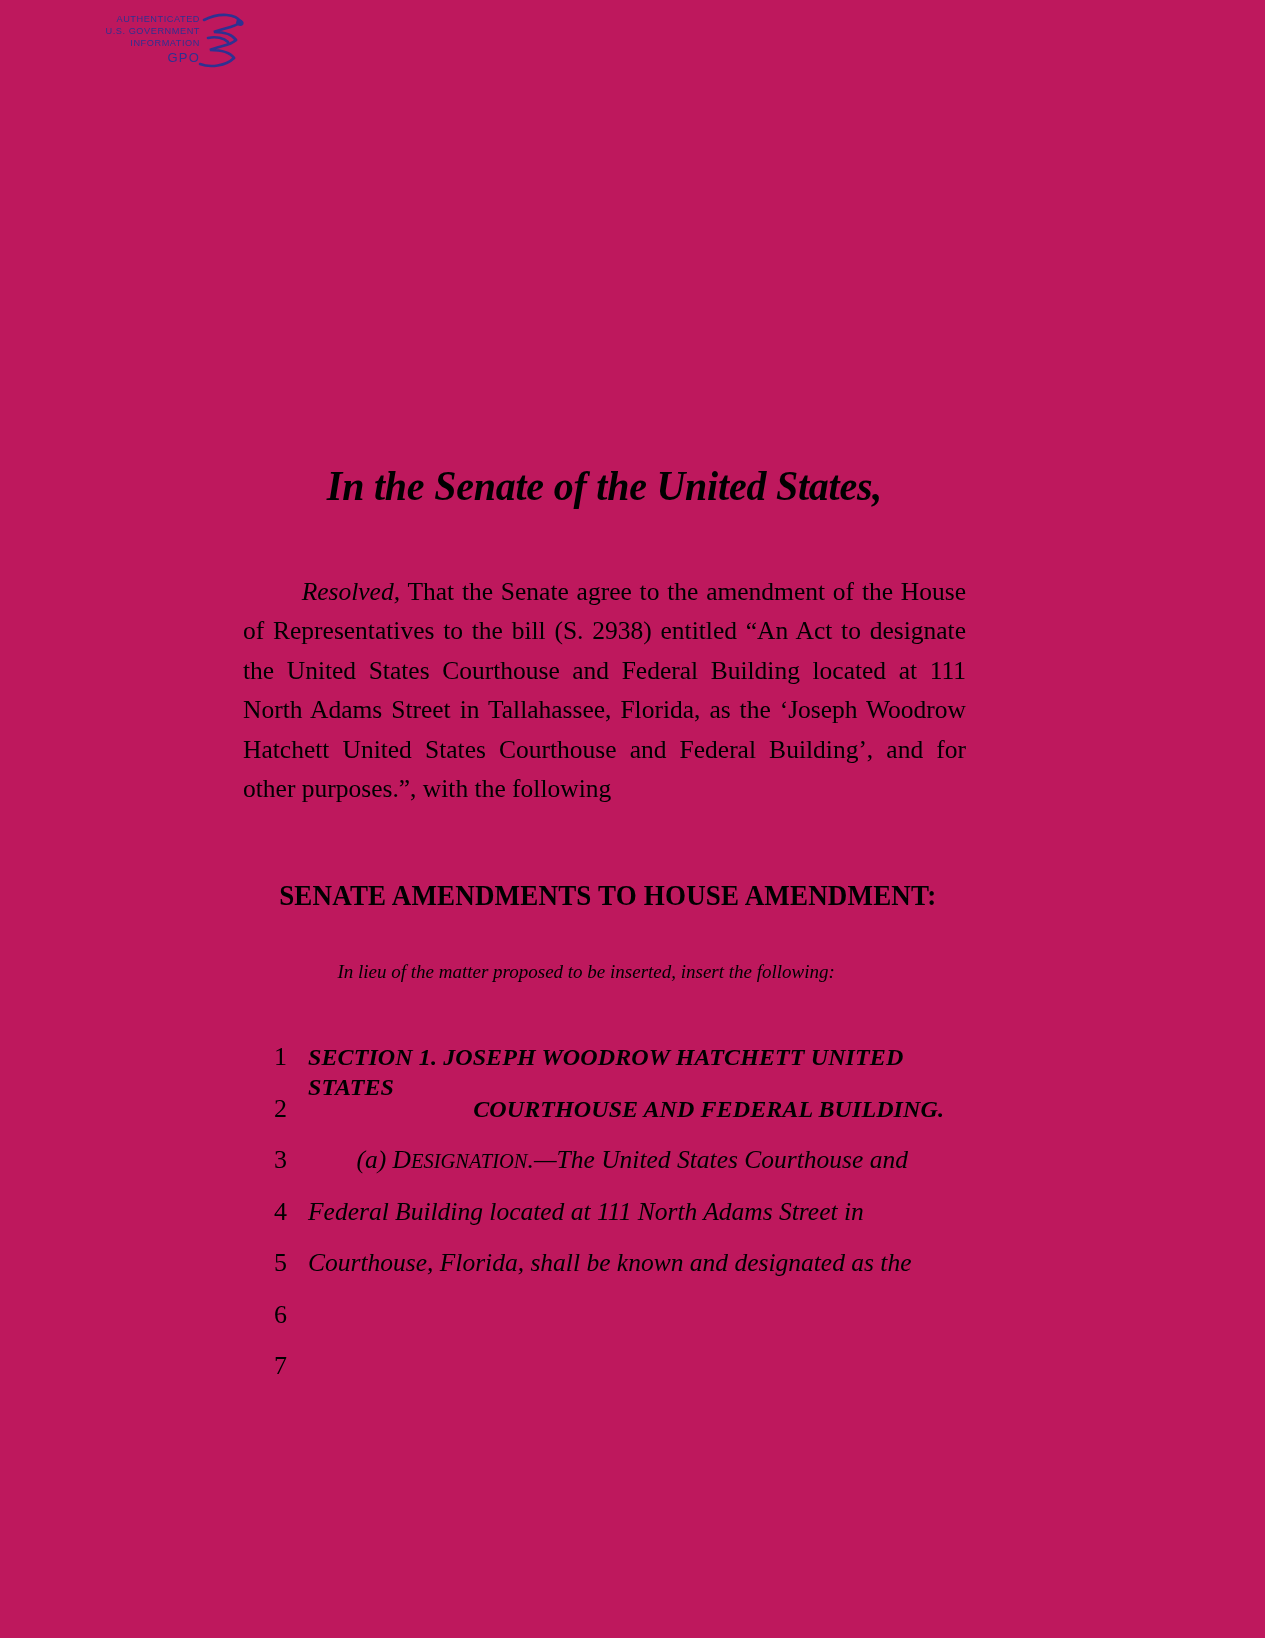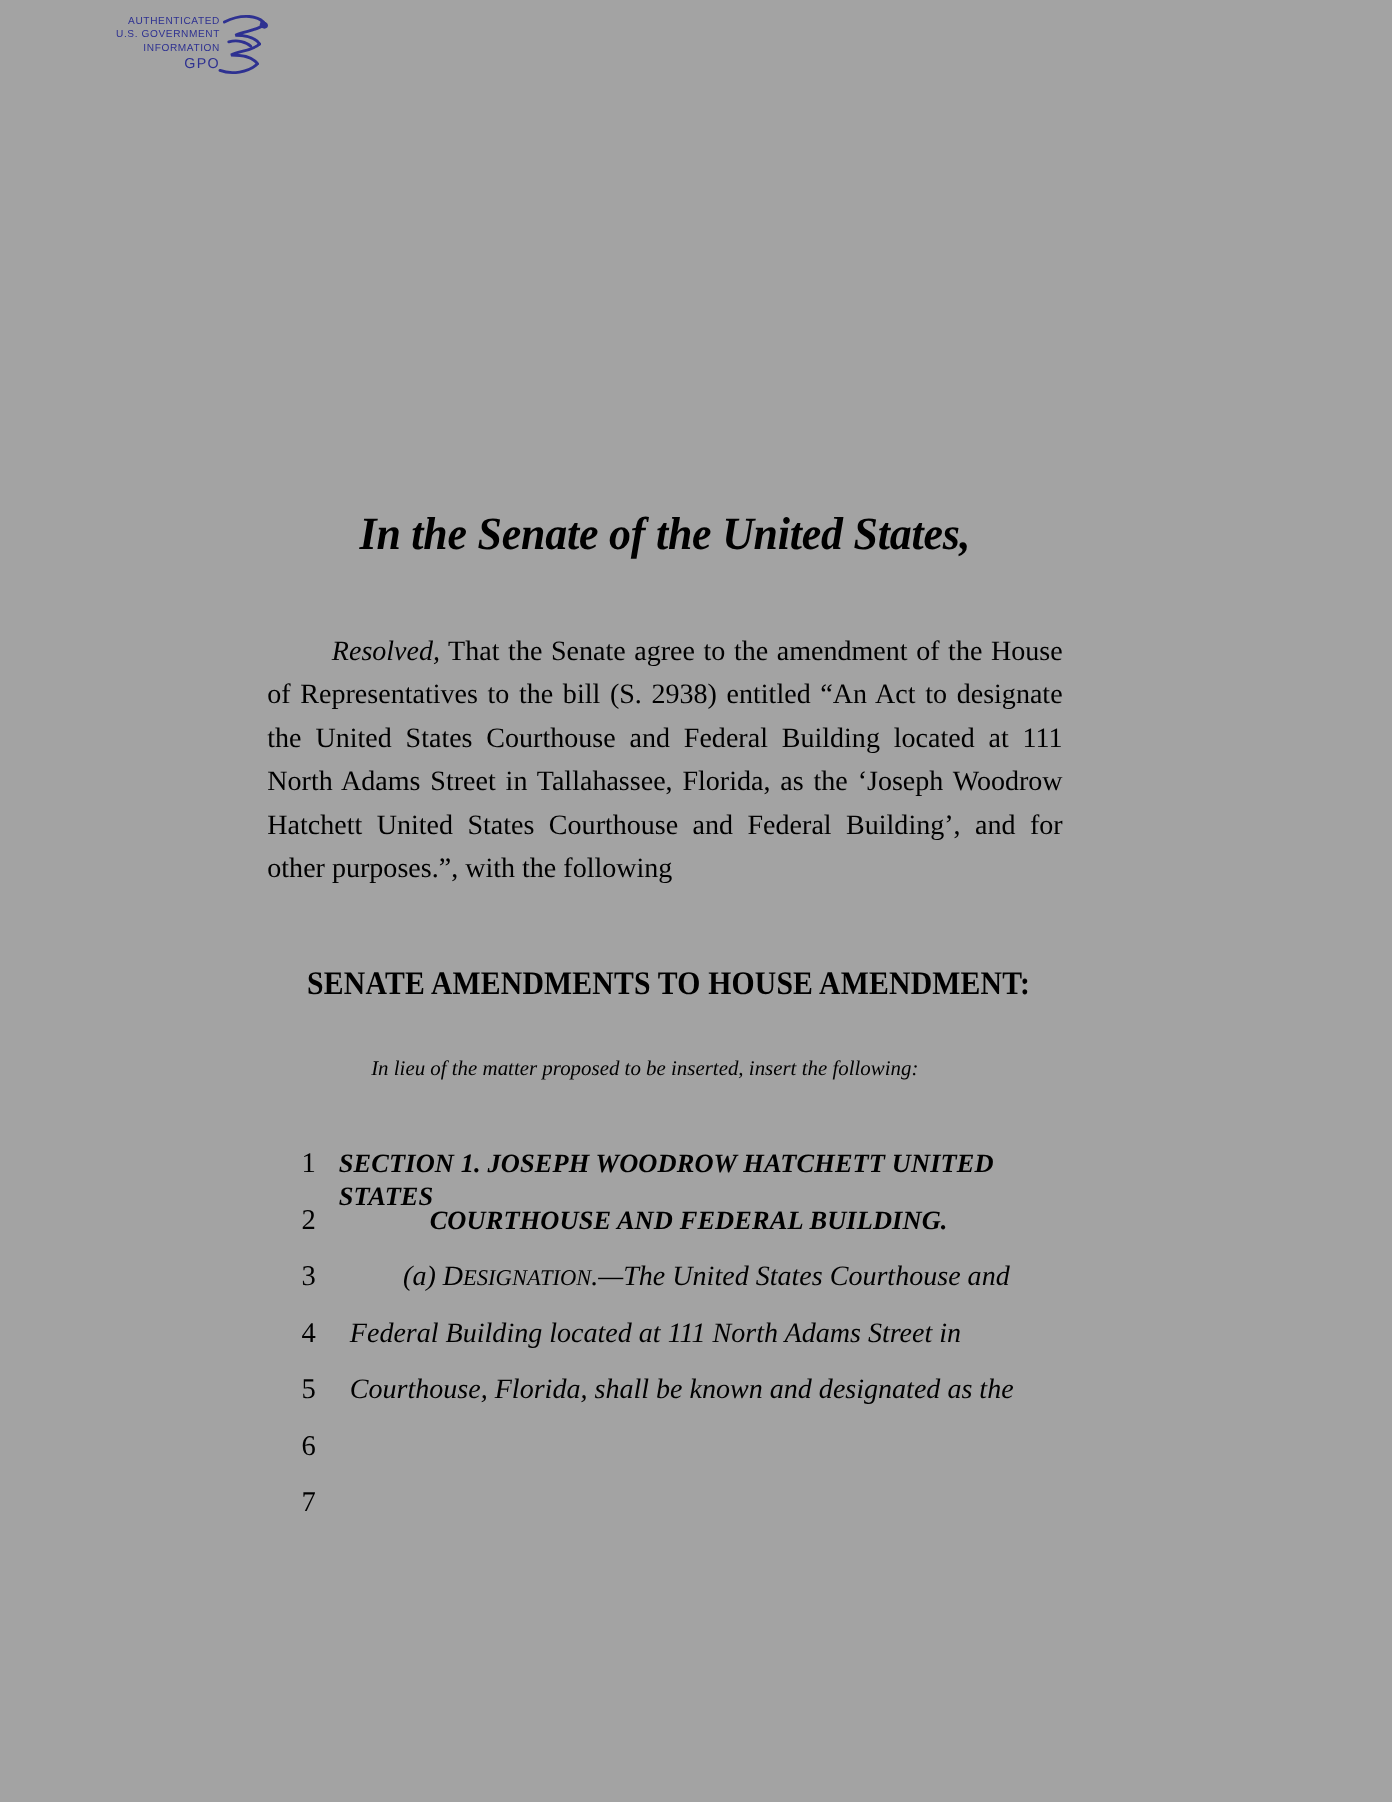--- a/index.html
+++ b/index.html
@@ -8,21 +8,21 @@
     background: #ffffff;
   }
   body {
     font-family: "Liberation Serif", "DejaVu Serif", serif;
     color: #000000;
   }
   .page {
     position: relative;
     width: 1265px;
     height: 1638px;
-    background: #a3a3a3;
+    background: #be185d;
     overflow: hidden;
     margin: 0 auto;
   }
 
   
   .gpo-seal {
     position: absolute;
     left: 96px;
     top: 8px;
     width: 150px;
@@ -132,31 +132,30 @@
     color: #000;
   }
   .line-text {
     flex: 1 1 auto;
     font-size: 25.5px;
     font-style: italic;
   }
   .line-text.justified {
     text-align: justify;
     text-align-last: left;
-    margin-left: 10px;
   }
   .sec-head {
     font-weight: 700;
     font-style: italic;
     font-size: 24px;
     letter-spacing: 0.1px;
   }
   .sec-head.center {
     display: block;
-    text-align: center;
+    text-align: right;
     padding-right: 22px;
   }
   .smallcaps {
     font-variant: normal;
     font-style: italic;
   }
   .sc-big { font-size: 25.5px; }
   .sc-small { font-size: 20.5px; }
 </style>
 </head>

